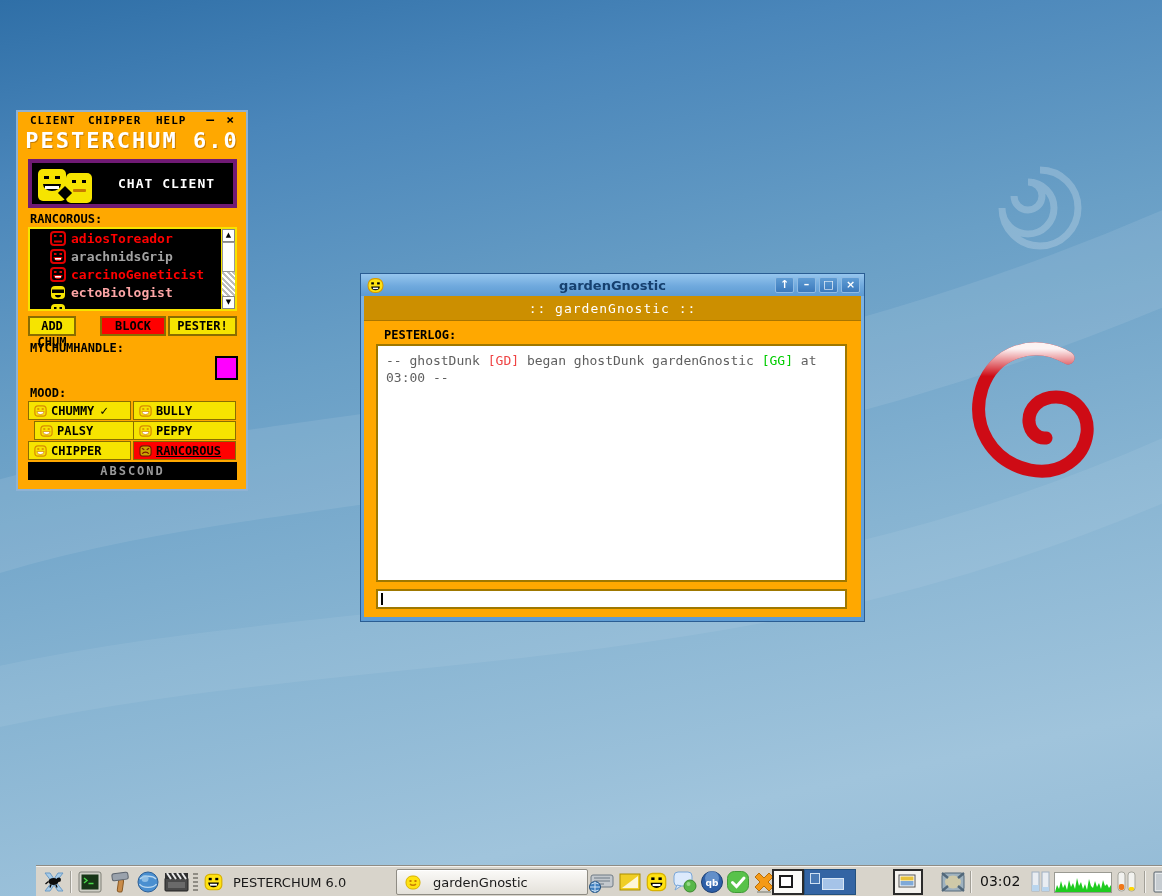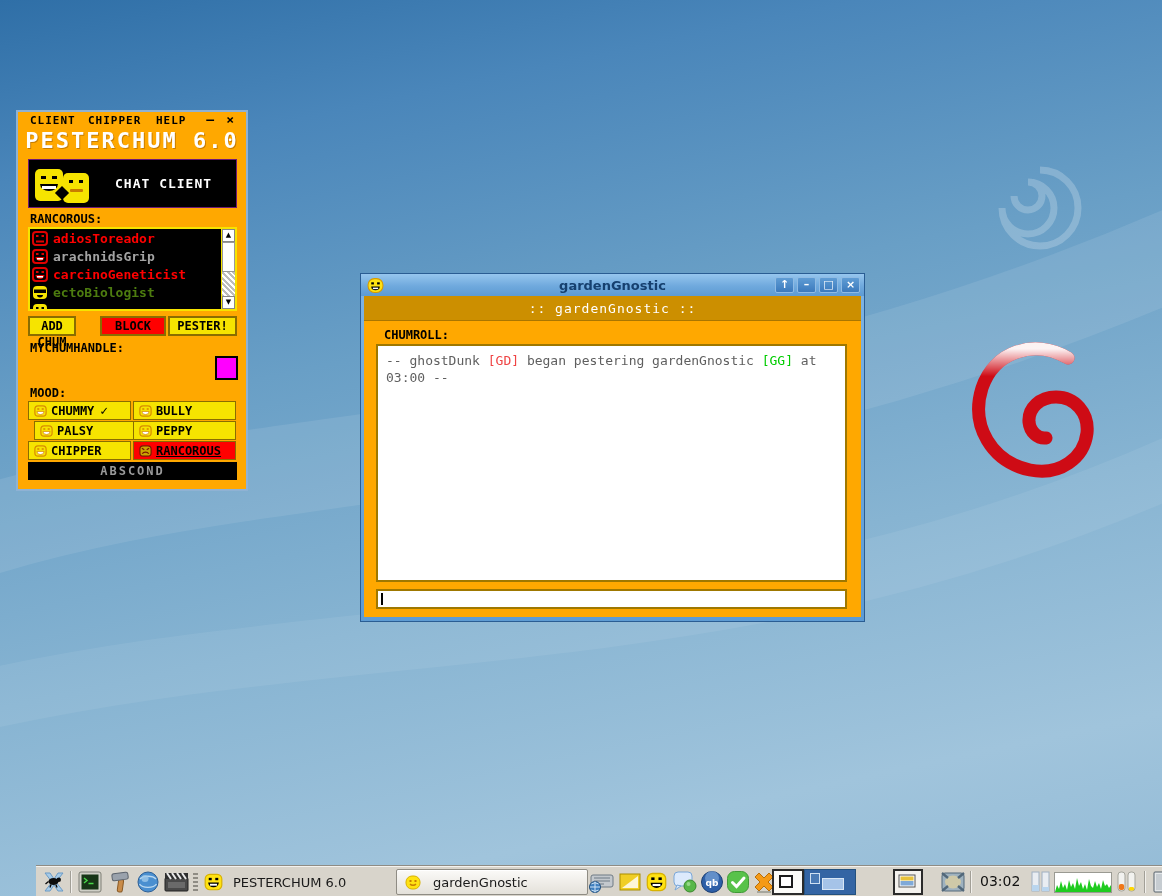--- a/index.html
+++ b/index.html
@@ -16,26 +16,26 @@
   
   .pc-win { position:absolute; left:16px; top:98px; width:232px; height:381px;
     background:#ffa800; border:2px solid #8fb2d4;margin-top:12px; }
   .pc-menu { position:absolute; left:0; top:0; right:0; height:18px; }
   .pc-menu-item { position:absolute; top:2px; font:bold 11px "DejaVu Sans Mono",monospace; letter-spacing:1px; color:#000; }
   .pc-ctrl { position:absolute; top:0px; font:bold 13px "DejaVu Sans Mono",monospace; color:#000; cursor:default; }
   .pc-title { position:absolute; left:0; right:0; top:16px; text-align:center;
     font:bold 22px "DejaVu Sans Mono",monospace; letter-spacing:2px; color:#fff;
     text-shadow:1px 1px 0 #c87d00; }
   .pc-banner { position:absolute; left:10px; top:47px; width:209px; height:49px;
-    background:#000; border:1px solid #701a75; display:flex; align-items:center;text-align:center; }
+    background:#000; border:4px solid #701a75; display:flex; align-items:center;text-align:center; }
   .pc-banner-label { color:#fff; font:bold 13px "DejaVu Sans Mono",monospace; letter-spacing:1px; margin-left:14px; }
   .pc-label { position:absolute; font:bold 12px "DejaVu Sans Mono",monospace; color:#000; }
   .pc-list { position:absolute; left:10px; top:115px; width:209px; height:84px;
     background:#000; border:2px solid #f6e400; overflow:hidden; }
-  .chum-row { display:flex; align-items:center; height:18px; padding-left:2px; }
+  .chum-row { display:flex; align-items:center; height:18px; padding-left:20px; }
   .chum-name { font:bold 13px "DejaVu Sans Mono",monospace; margin-left:5px; }
   .pc-scroll { position:absolute; right:0; top:0; bottom:0; width:14px; background:#fff; border-left:1px solid #f6e400; }
   .pc-scroll .sb-btn { position:absolute; left:0; width:13px; height:13px; background:#fff;
     border:1px solid #888; font:7px "DejaVu Sans",sans-serif; color:#000; text-align:center; line-height:11px; }
   .pc-scroll .sb-thumb { position:absolute; left:0; top:13px; width:13px; height:30px; background:#fff; border:1px solid #999; }
   .pc-scroll .sb-track { position:absolute; left:0; top:43px; width:13px; bottom:13px;
     background:repeating-linear-gradient(45deg,#bdbdbd 0 2px,#ffffff 2px 4px); }
   .pc-btn { position:absolute; top:204px; height:20px; background:#f6e400; border:2px solid #8a6d00;
     font:bold 12px "DejaVu Sans Mono",monospace; color:#000; text-align:center; line-height:16px; cursor:default; }
   .pc-field { position:absolute; left:10px; top:244px; width:183px; height:24px;
@@ -162,21 +162,21 @@
           <rect x="5" y="9" width="6" height="1.6" fill="#fff"></rect>
       </svg>
       <span class="chum-name" style="color:#ff0000">carcinoGeneticist</span>
     </div>
     <div class="chum-row">
       <svg width="16" height="15" viewBox="0 0 16 15">
         <rect x="1" y="1" width="14" height="13" rx="4" fill="#f6e400"></rect>
         <rect x="2" y="4.5" width="12" height="3.5" fill="#000"></rect>
         <path d="M5 10 a3 2.4 0 0 0 6 0 z" fill="#000"></path>
       </svg>
-      <span class="chum-name" style="color:#4d7c0f">ectoBiologist</span>
+      <span class="chum-name" style="color:#fca5a5">ectoBiologist</span>
     </div>
     <div class="chum-row">
       <svg width="16" height="15" viewBox="0 0 16 15">
         <rect x="1" y="1" width="14" height="13" rx="4" fill="#f6e400"></rect>
         <rect x="4" y="4" width="2.5" height="2" fill="#000"></rect>
           <rect x="9.5" y="4" width="2.5" height="2" fill="#000"></rect>
         <path d="M3.5 8 a4.5 4 0 0 0 9 0 z" fill="#000"></path>
       </svg>
     </div>
     <div class="pc-scroll">
@@ -268,23 +268,23 @@
     <div class="chat-btns">
       <div class="chat-btn">↑</div>
       <div class="chat-btn">–</div>
       <div class="chat-btn">□</div>
       <div class="chat-btn">×</div>
     </div>
   </div>
   <div class="chat-frame">
     <div class="chat-inner">
       <div class="chat-header">:: gardenGnostic ::</div>
-      <span class="chat-plabel">CHUMROLL:</span>
+      <span class="chat-plabel">PESTERLOG:</span>
       <div class="chat-log">
-        <span>-- ghostDunk </span><span style="color:#ef4444">[GD]</span><span> began pestering gardenGnostic </span><span style="color:#00cc00">[GG]</span><span> at 03:00 --</span>
+        <span>-- ghostDunk </span><span style="color:#ef4444">[GD]</span><span> began ghostDunk gardenGnostic </span><span style="color:#00cc00">[GG]</span><span> at 03:00 --</span>
       </div>
       <div class="chat-input">
         <div class="caret"></div>
       </div>
     </div>
   </div>
 </div>
 
 <div class="taskbar">
 

